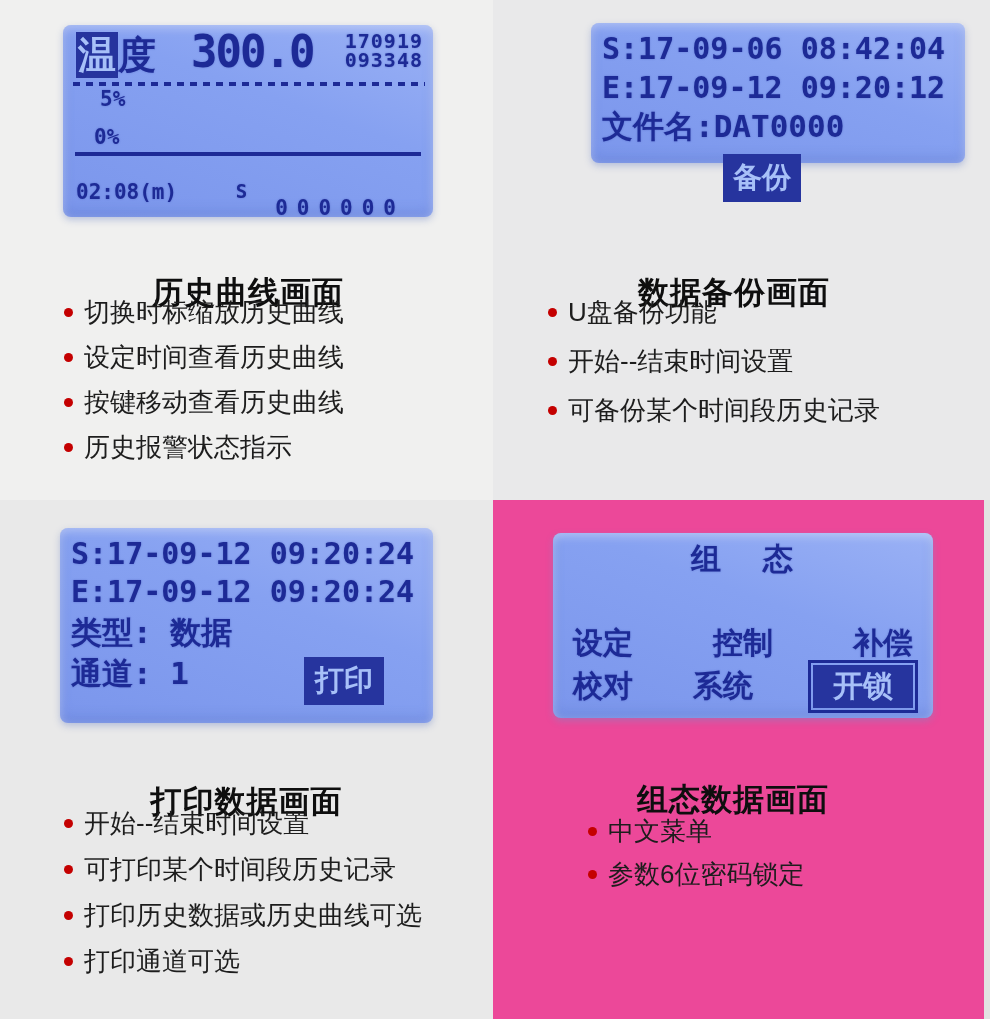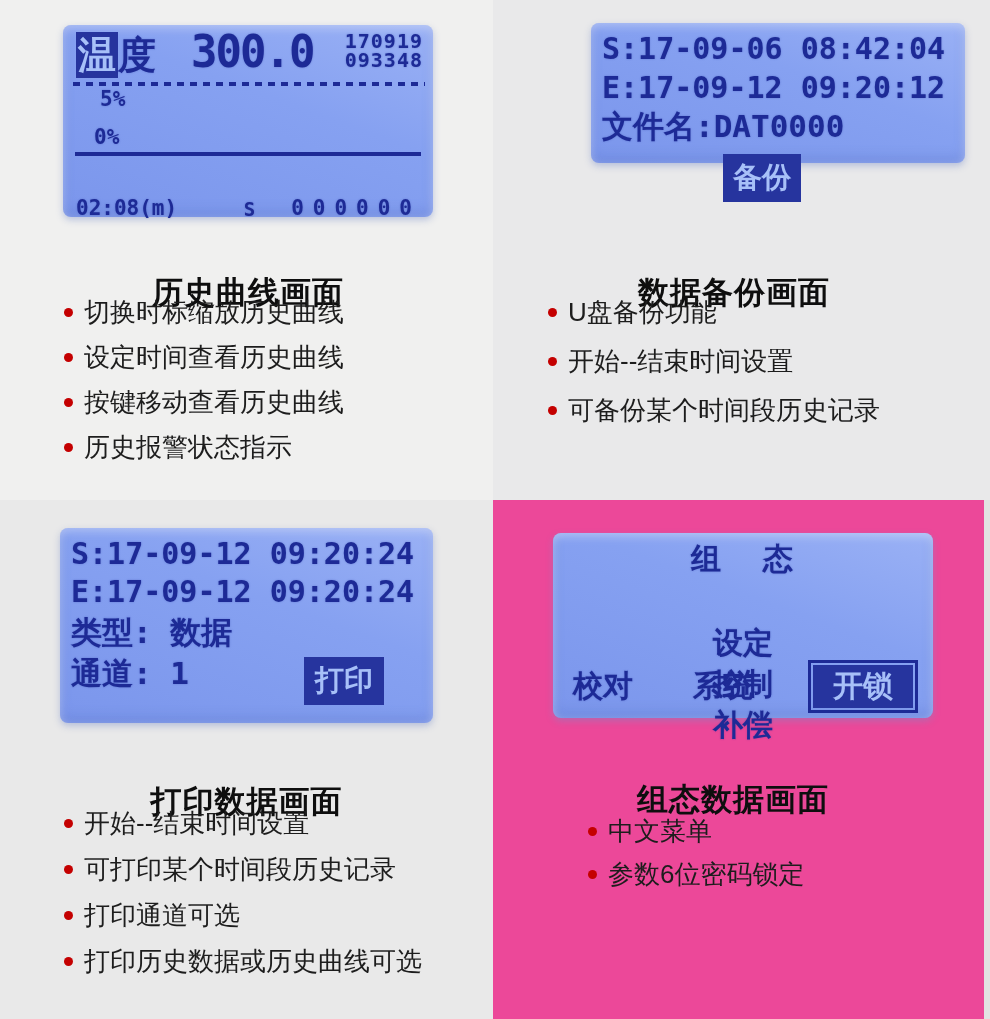--- a/index.html
+++ b/index.html
@@ -34,21 +34,21 @@
   .s1{left:63px;top:25px;width:370px;height:192px;}
   .s1 .tag{left:13px;top:7px;font-size:38px;line-height:46px;}
   .s1 .tag .inv{padding:1px 2px;}
   .s1 .val{left:128px;top:2px;font-size:44px;line-height:50px;letter-spacing:-2px;}
   .s1 .dt{right:10px;top:7px;font-size:20px;line-height:19px;text-align:right;letter-spacing:1px;}
   .s1 .dotted{left:10px;right:8px;top:57px;height:4px;
     background:repeating-linear-gradient(90deg,#1d2a96 0 7px,transparent 7px 13px);}
   .s1 .pct5{left:37px;top:62px;font-size:21px;}
   .s1 .pct0{left:31px;top:100px;font-size:21px;}
   .s1 .solid{left:12px;right:12px;top:127px;height:4px;background:#1d2a96;}
-  .s1 .bottom{left:13px;right:12px;top:155px;display:flex;align-items:flex-end;font-size:21px;gap:8px;}
+  .s1 .bottom{left:13px;right:28px;top:155px;display:flex;align-items:flex-start;font-size:21px;}
   .s1 .bottom .sp{flex:1;}
   .s1 .sletter{font-size:19px;}
   .s1 .zeros{margin-left:28px;font-size:21px;letter-spacing:9px;margin-top:16px;}
 
   
   .s2{left:54px;top:23px;width:374px;height:140px;margin-left:44px;}
   .s2 .row{left:11px;font-size:30px;line-height:34px;}
   .s2 .r1{top:9px;}
   .s2 .r2{top:48px;}
   .s2 .r3{top:86px;font-size:31px;}
@@ -61,21 +61,21 @@
   .s3 .r2{top:47px;}
   .s3 .r3{top:87px;font-size:31px;}
   .s3 .r4{top:128px;font-size:31px;}
   .s3 .btn{left:244px;top:129px;font-size:29px;padding:4px 11px;}
 
   
   .s4{left:60px;top:33px;width:380px;height:185px;}
   .s4 .mtitle{left:0;right:0;top:6px;text-align:center;font-size:30px;letter-spacing:2px;}
   .s4 .mrow{left:20px;right:20px;display:flex;justify-content:space-between;align-items:center;height:40px;font-size:30px;}
   .s4 .mr1{top:46px;}
-  .s4 .mr2{top:90px;flex-direction:column;}
+  .s4 .mr2{top:90px;}
   .s4 .mr3{top:133px;}
   .s4 .selected{background:#26349e;color:#a7c0f8;text-shadow:none;
     padding:1px 20px;outline:3px solid #1d2a96;outline-offset:2px;}
 
   
   .sec-title{position:absolute;text-align:center;font-size:31px;font-weight:700;
     color:#0e0e0e;letter-spacing:1px;}
   .t-tl{left:63px;width:370px;top:246px;}
   .t-tr{left:54px;width:374px;top:246px;}
   .t-bl{left:60px;width:373px;top:255px;}
@@ -169,25 +169,25 @@
       <li>
           <span class="dot"></span>
           <span>开始--结束时间设置</span>
         </li>
       <li>
           <span class="dot"></span>
           <span>可打印某个时间段历史记录</span>
         </li>
       <li>
           <span class="dot"></span>
+          <span>打印历史数据或历史曲线可选</span>
+        </li>
+      <li>
+          <span class="dot"></span>
           <span>打印通道可选</span>
-        </li>
-      <li>
-          <span class="dot"></span>
-          <span>打印历史数据或历史曲线可选</span>
         </li>
     </ul>
   </div>
 
   <div class="quad q-br">
     <div class="edge-strip"></div>
     <div class="lcd s4">
       <div class="mtitle">组  态</div>
       <div class="mrow mr2">
         <span>设定</span>

